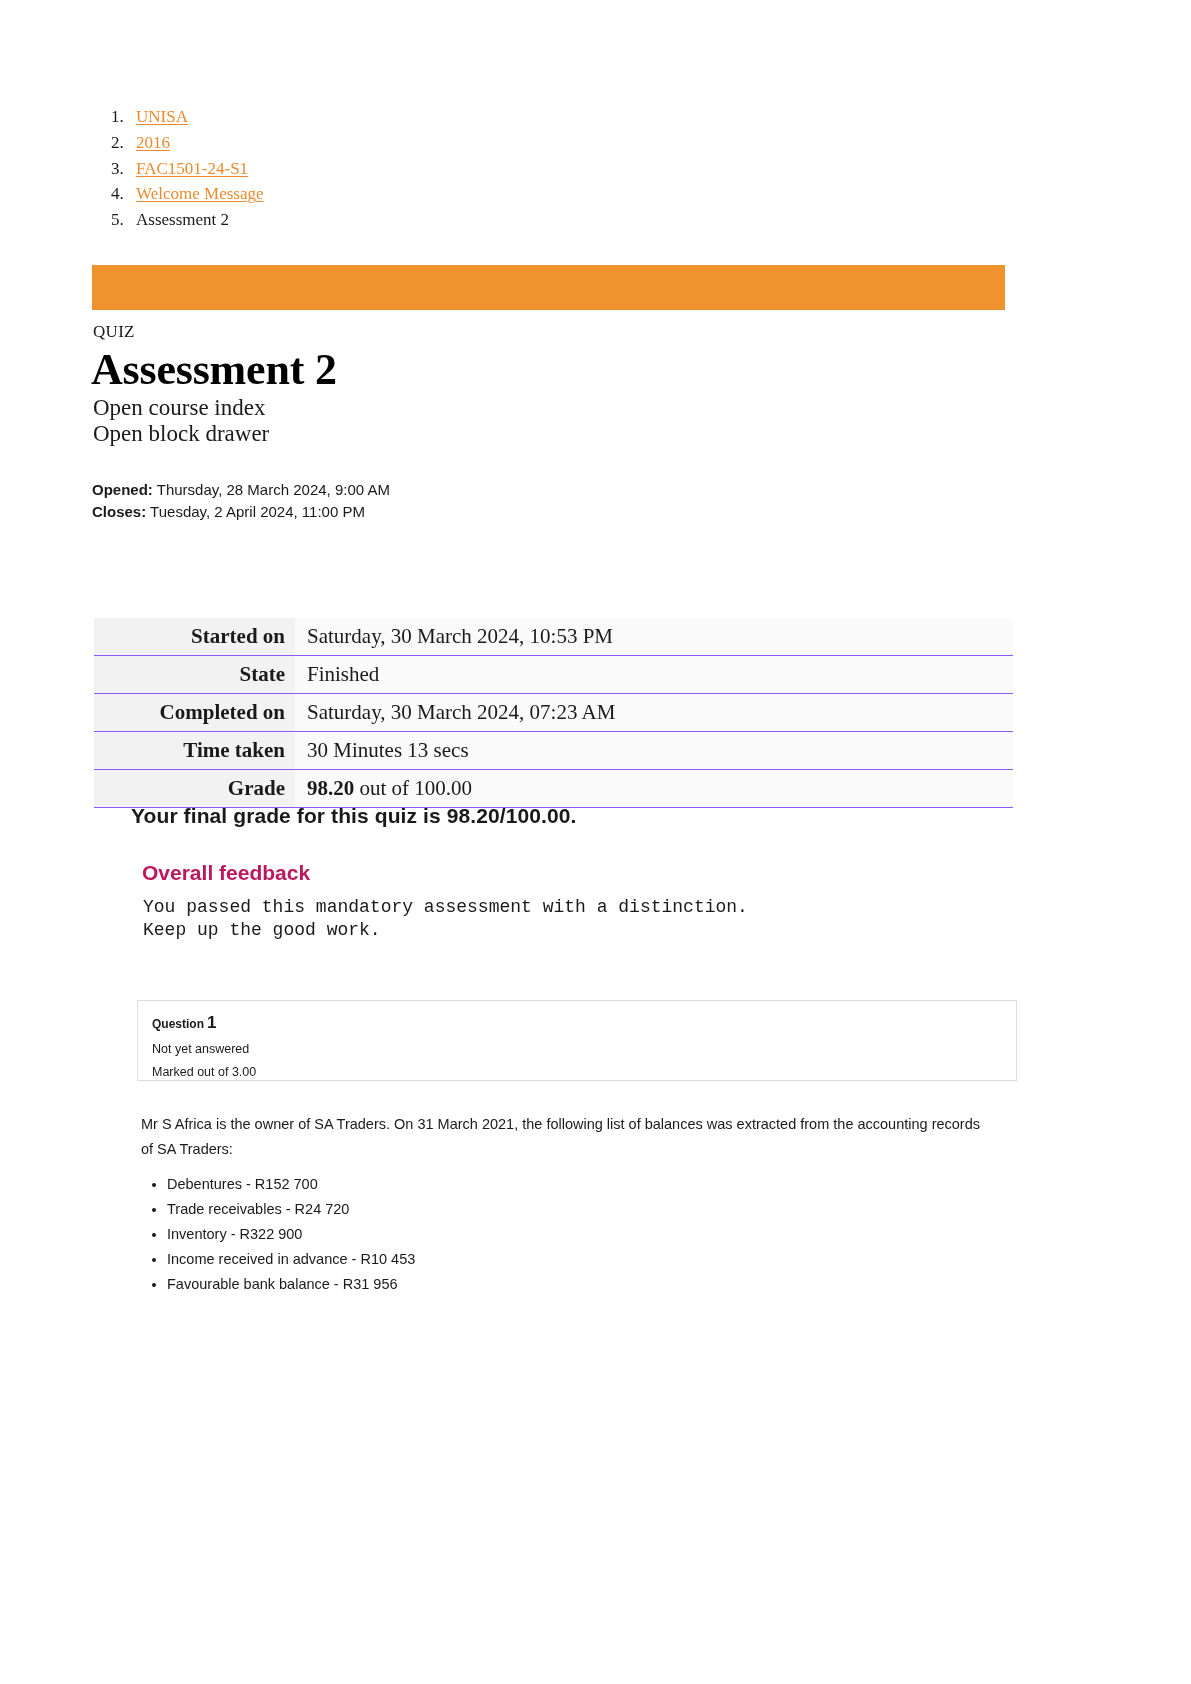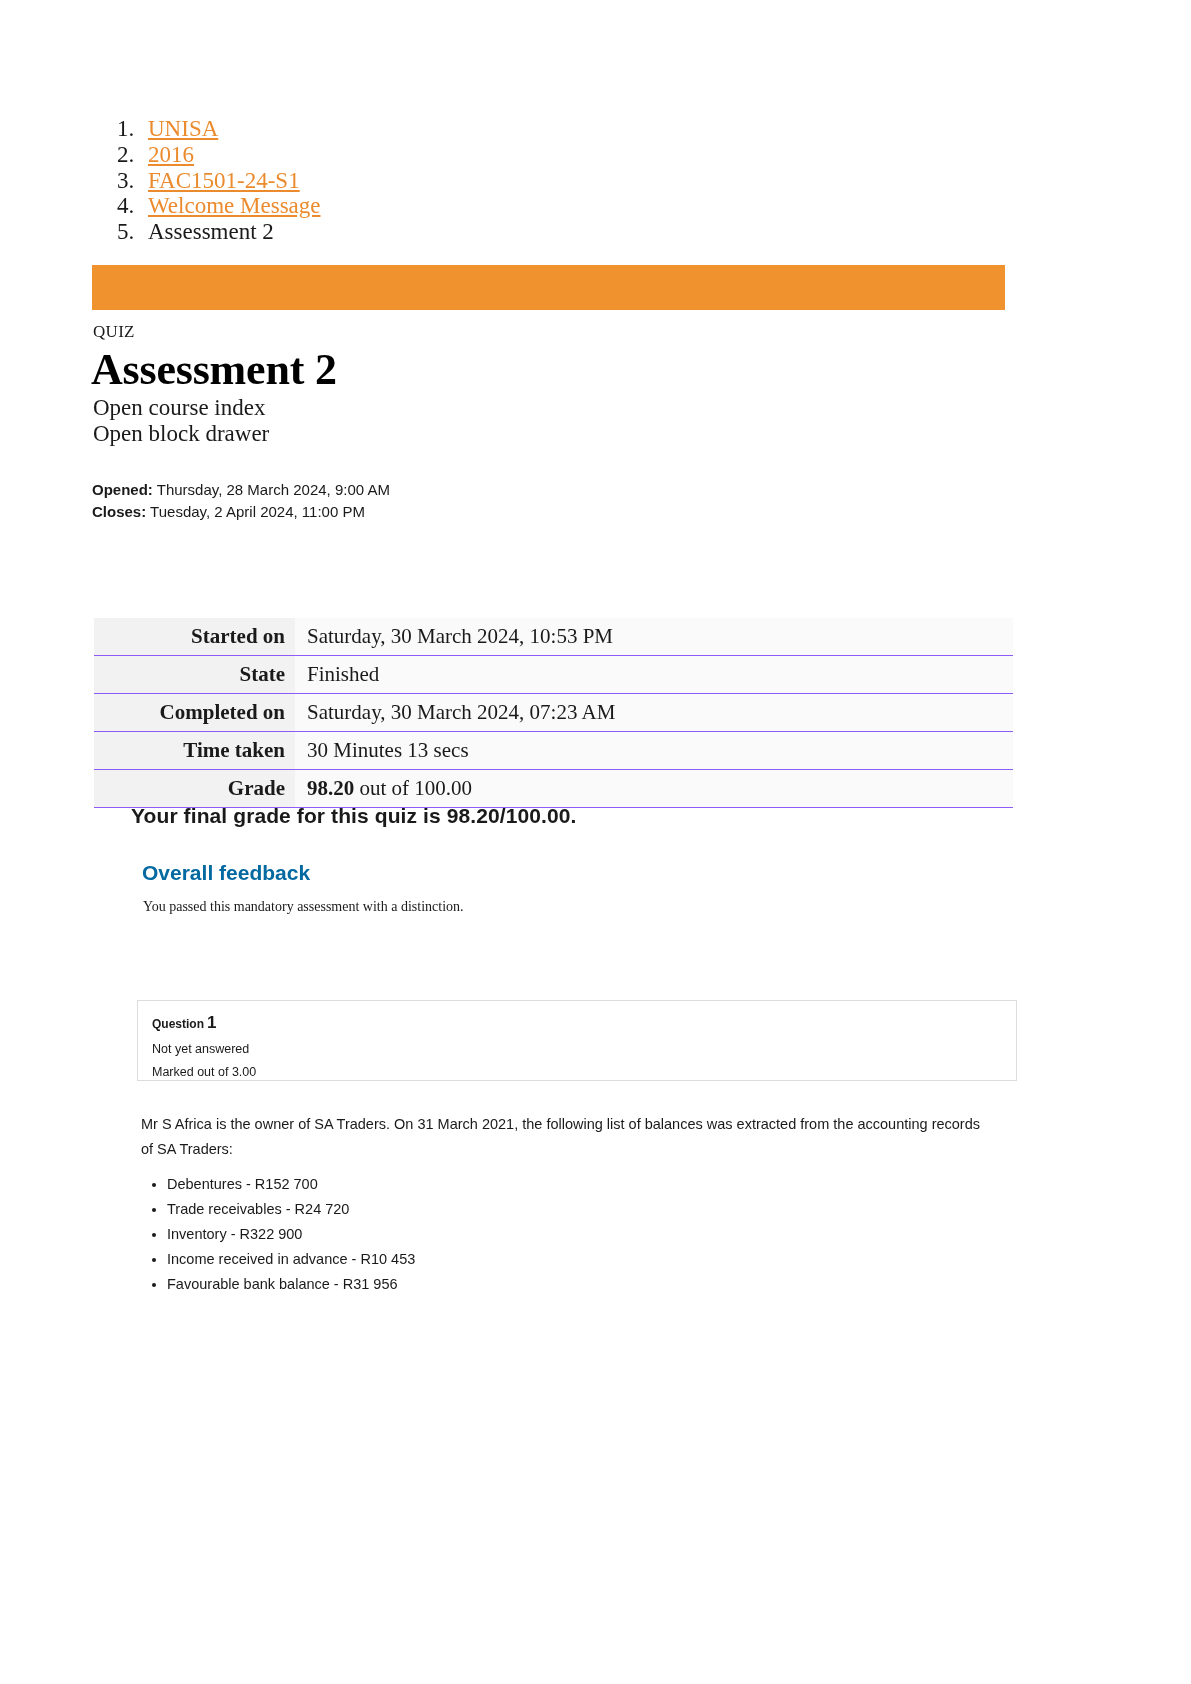--- a/index.html
+++ b/index.html
@@ -17,25 +17,25 @@
   }
 
   
   .breadcrumb-nav {
     position: absolute;
     left: 92px;
     top: 104px;
     width: 920px;
   }
   .breadcrumb-list {
-    margin: 12px;
+    margin: 0;
     padding: 0 0 0 36px;
     list-style: decimal;
     font-family: "Liberation Serif", "DejaVu Serif", serif;
-    font-size: 23px;
+    font-size: 17px;
     line-height: 25.8px;
     color: #1a1a1a;
   }
   .breadcrumb-list li {
     padding-left: 8px;
   }
   .breadcrumb-link {
     color: #eb8b2e;
     text-decoration: underline;
     text-decoration-color: #eb8b2e;
@@ -142,28 +142,28 @@
     color: #1a1a1a;
   }
   .feedback-heading {
     position: absolute;
     left: 142px;
     top: 861px;
     margin: 0;
     font-family: "Liberation Sans", "DejaVu Sans", sans-serif;
     font-size: 21px;
     font-weight: bold;
-    color: #0369a1;
+    color: #be185d;
   }
   .feedback-body {
     position: absolute;
     left: 143px;
     top: 896px;
-    font-family: Liberation Serif, serif;
-    font-size: 14px;
+    font-family: Liberation Mono, monospace;
+    font-size: 18px;
     line-height: 22.5px;
     color: #1a1a1a;
   }
 
   
   .question-box {
     position: absolute;
     left: 137px;
     top: 1000px;
     width: 880px;
@@ -280,20 +280,21 @@
     </tr>
   </tbody>
 </table>
 
 <p class="final-grade">Your final grade for this quiz is 98.20/100.00.</p>
 
 <h3 class="feedback-heading">Overall feedback</h3>
 
 <div class="feedback-body">
   <div>You passed this mandatory assessment with a distinction.</div>
+  <div>Keep up the good work.</div>
 </div>
 
 <div class="question-box">
   <p class="question-number"><span>Question</span><span class="qnum">1</span></p>
   <p class="question-state">Not yet answered</p>
   <p class="question-marks">Marked out of 3.00</p>
 </div>
 
 <div class="question-content">
   <p class="question-stem">Mr S Africa is the owner of SA Traders. On 31 March 2021, the following list of balances was extracted from the accounting records of SA Traders:</p>

